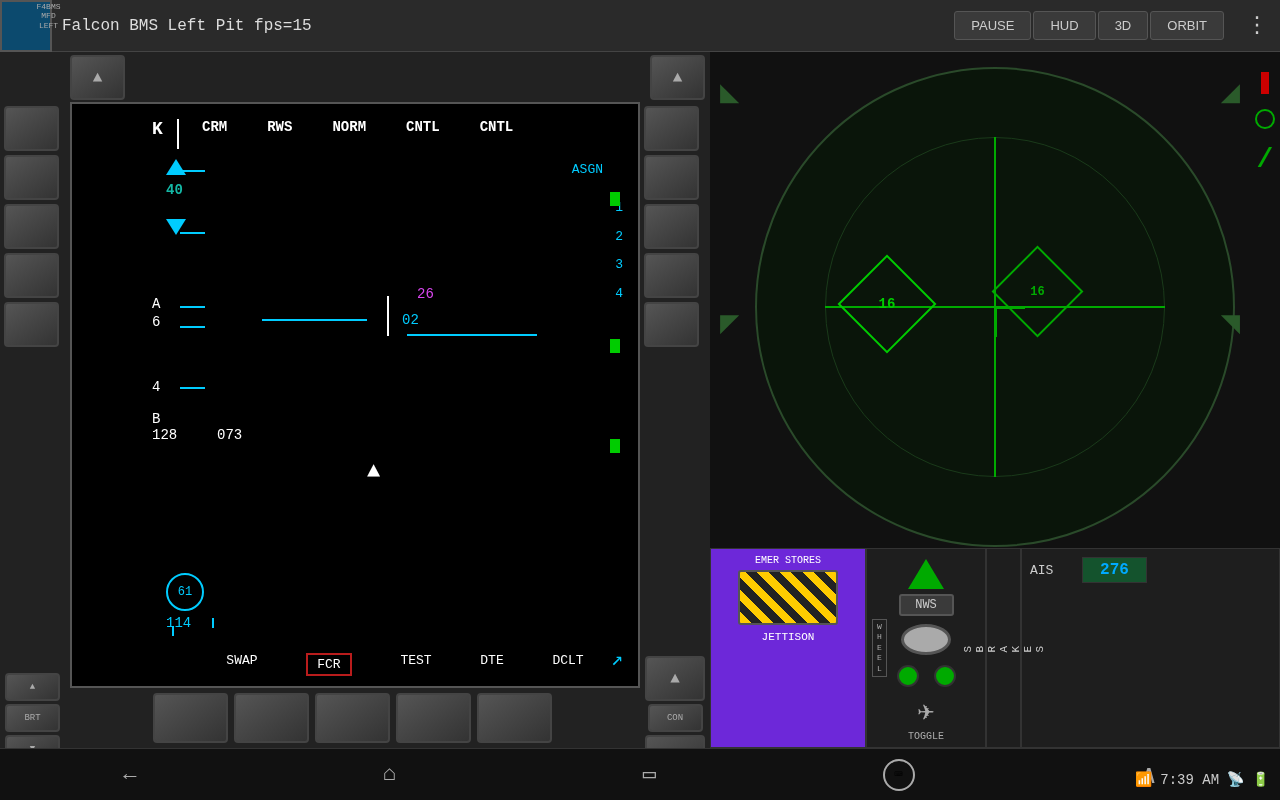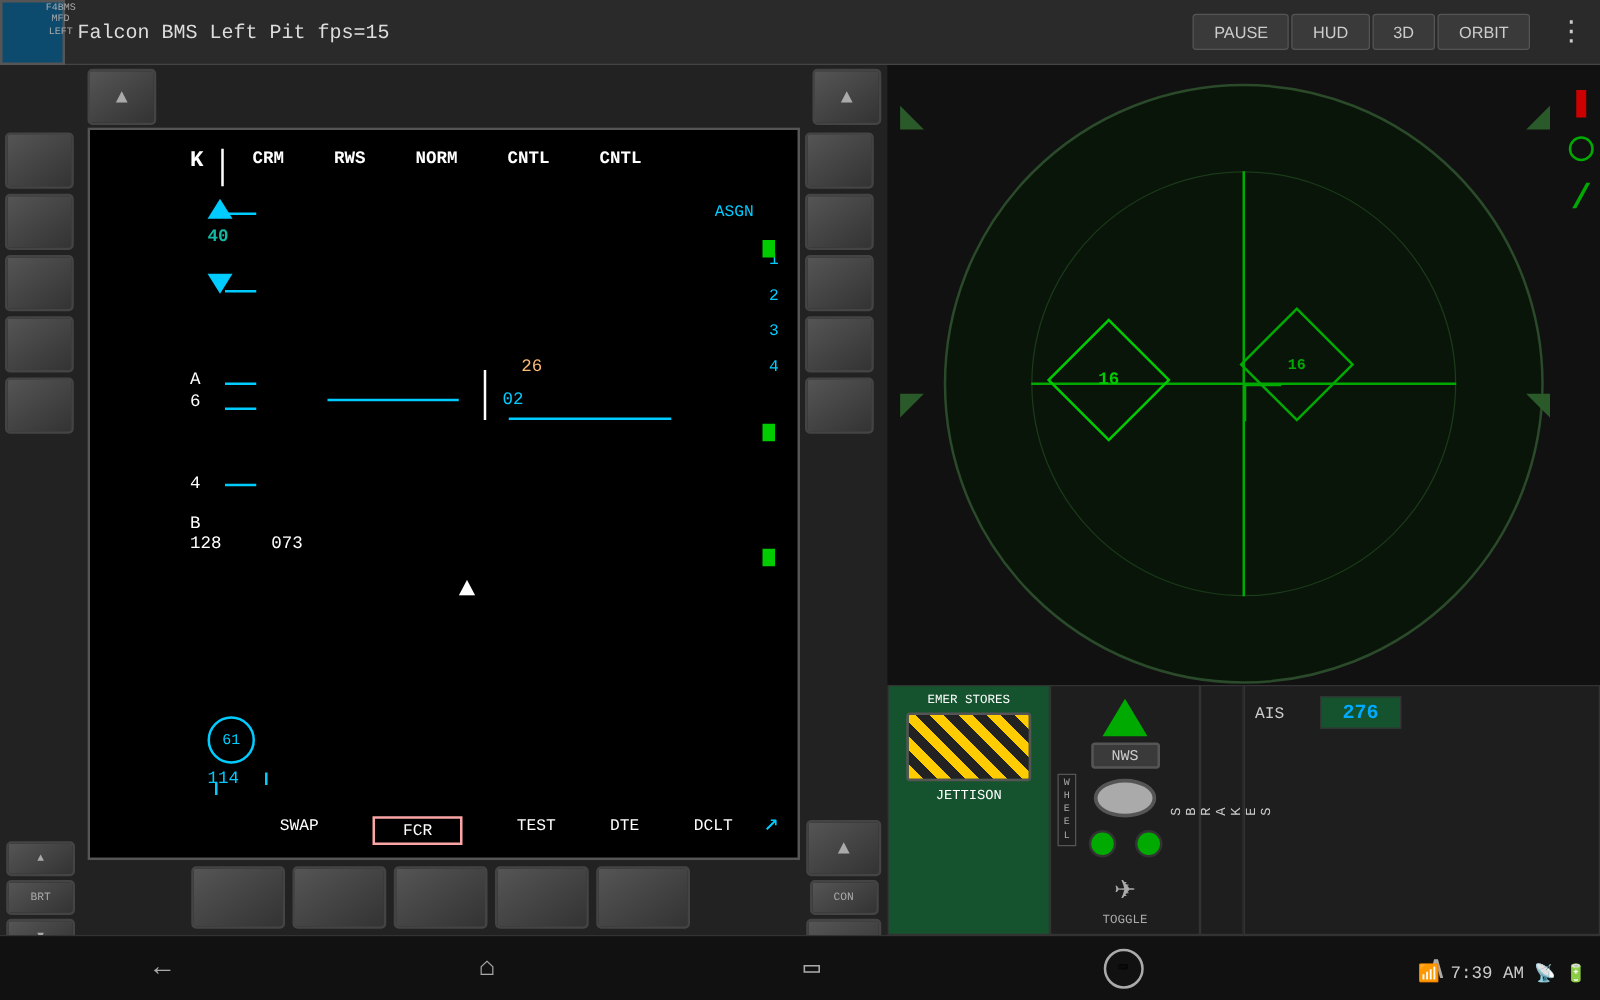--- a/index.html
+++ b/index.html
@@ -275,22 +275,22 @@
       position: absolute;
       bottom: 10px;
       left: 130px;
       right: 30px;
       display: flex;
       justify-content: space-around;
       color: #fff;
       font-size: 13px;
     }
     .fcr-fcr-box {
-      border: 2px solid #fca5a5;
-      padding: 2px 22px;
+      border: 2px solid #b91c1c;
+      padding: 2px 9px;
     }
 
     
     .fcr-arrow {
       position: absolute;
       bottom: 15px;
       right: 15px;
       color: #00ccff;
       font-size: 20px;
     }
@@ -374,22 +374,22 @@
 
     
     #instruments-area {
       height: 200px;
       background: #1a1a1a;
       display: flex;
     }
 
     
     #emer-stores {
-      width: 130px;
-      background: #14532d;
+      width: 156px;
+      background: #6d28d9;
       border: 1px solid #333;
       display: flex;
       flex-direction: column;
       align-items: center;
       padding: 5px;
     }
     .emer-title {
       color: #fff;
       font-size: 10px;
       text-align: center;
@@ -685,21 +685,21 @@
         <div style="position:absolute;top:192px;left:80px;color:#fff;font-size:14px;">A</div>
         <div style="position:absolute;top:210px;left:80px;color:#fff;font-size:14px;">6</div>
         <div class="fcr-tick" style="top:202px;left:108px;width:25px;"></div>
         <div class="fcr-tick" style="top:222px;left:108px;width:25px;"></div>
 
         <div class="fcr-h-line" style="top:215px;left:190px;width:105px;"></div>
         <div class="fcr-h-line" style="top:230px;left:335px;width:130px;"></div>
 
         <div style="position:absolute;top:192px;left:315px;width:2px;height:40px;background:#fff;"></div>
 
-        <div style="position:absolute;top:182px;left:345px;color:#fdba74;font-size:14px;">26</div>
+        <div style="position:absolute;top:182px;left:345px;color:#d946ef;font-size:14px;">26</div>
         <div style="position:absolute;top:208px;left:330px;color:#00ccff;font-size:14px;">02</div>
 
         <div style="position:absolute;top:275px;left:80px;color:#fff;font-size:14px;">4</div>
         <div class="fcr-tick" style="top:283px;left:108px;width:25px;"></div>
         <div style="position:absolute;top:307px;left:80px;color:#fff;font-size:14px;">B</div>
 
         <div style="position:absolute;top:323px;left:80px;color:#fff;font-size:14px;">128</div>
         <div style="position:absolute;top:323px;left:145px;color:#fff;font-size:14px;">073</div>
 
         <div style="position:absolute;top:355px;left:295px;color:#fff;font-size:22px;">▲</div>

